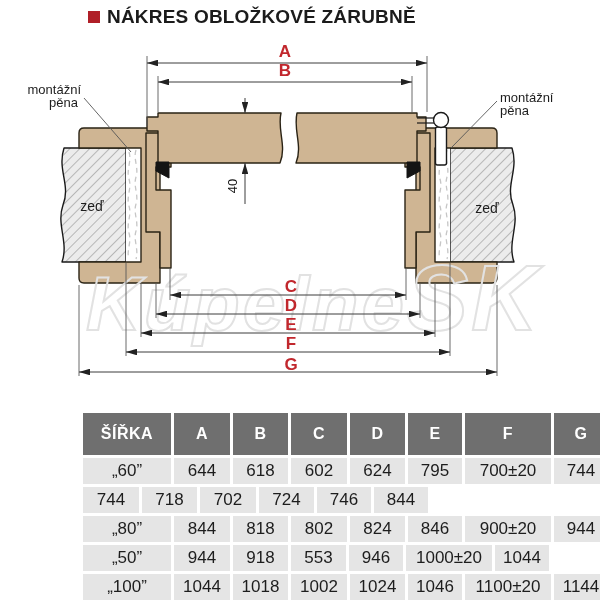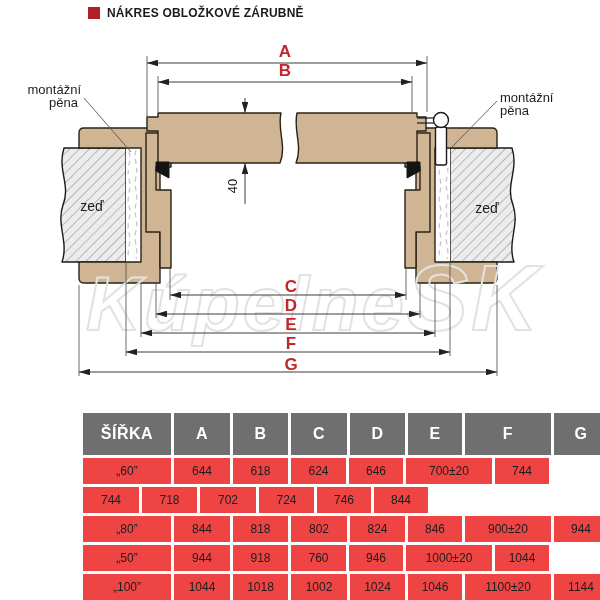--- a/index.html
+++ b/index.html
@@ -3,21 +3,21 @@
 <meta charset="utf-8">
 <style>
   html,body{margin:0;padding:0;}
   body{
     width:600px;height:600px;position:relative;background:#ffffff;
     font-family:"Liberation Sans",sans-serif;overflow:hidden;
   }
   
   .title-row{position:absolute;left:88px;top:6px;display:flex;align-items:center;gap:7px;}
   .bullet{width:12px;height:12px;background:#b01f28;flex:0 0 auto;}
-  h1{margin:0;font-size:12px;font-weight:bold;color:#1b1b1b;letter-spacing:.2px;white-space:nowrap;}
+  h1{margin:0;font-size:19px;font-weight:bold;color:#1b1b1b;letter-spacing:.2px;white-space:nowrap;}
   
   #diagram{position:absolute;left:0;top:0;}
   .tan{fill:#cfb593;stroke:#2a2315;stroke-width:1.4;stroke-linejoin:round;}
   .wall{fill:url(#hatch);stroke:#1a1a1a;stroke-width:1.4;stroke-linejoin:round;}
   .white{fill:#ffffff;stroke:#1a1a1a;stroke-width:1.4;}
   .foam{fill:#ffffff;stroke:none;}
   .foamline{stroke:#c6c6c6;stroke-width:1.3;fill:none;stroke-dasharray:5 4;}
   .dimline{stroke:#3c3c3c;stroke-width:1;fill:none;}
   .extline{stroke:#5a5a5a;stroke-width:.9;}
   .leader{stroke:#555;stroke-width:.9;}
@@ -29,21 +29,21 @@
   .num{font-family:"Liberation Sans",sans-serif;font-size:13px;fill:#111;text-anchor:middle;}
   .wm{font-family:"Liberation Sans",sans-serif;font-style:italic;font-weight:bold;font-size:76px;
       fill:none;stroke:#e2e2e2;stroke-width:2px;letter-spacing:3px;}
   
   #size-table{position:absolute;left:35px;top:413px;width:558px;padding-left:48px;}
   .thead,.trow{display:flex;}
   .trow{margin-top:3px;}
   .cell{margin-right:3px;text-align:center;flex:0 0 auto;}
   .cell:last-child{margin-right:0;}
   .th{background:#6f6f6f;color:#ffffff;height:42px;line-height:42px;font-weight:bold;font-size:16px;letter-spacing:.5px;}
-  .td{background:#ef4444;color:#1d1d1d;height:26px;line-height:26px;font-size:12px;}
+  .td{background:#e5e5e5;color:#1d1d1d;height:26px;line-height:26px;font-size:17px;}
   .c0{width:88px}.c1{width:56px}.c2{width:55px}.c3{width:56px}
   .c4{width:55px}.c5{width:54px}.c6{width:86px}.c7{width:54px}
 </style>
 </head>
 <body>
 
 <div class="title-row">
   <div class="bullet"></div>
   <h1>NÁKRES OBLOŽKOVÉ ZÁRUBNĚ</h1>
 </div>
@@ -168,22 +168,23 @@
       <div class="cell th c4">D</div>
       <div class="cell th c5">E</div>
       <div class="cell th c6">F</div>
       <div class="cell th c7">G</div>
     </div>
   <div>
       <div class="trow">
         <div class="cell td c0">„60”</div>
         <div class="cell td c1">644</div>
         <div class="cell td c2">618</div>
+        <div class="cell td c3">602</div>
         <div class="cell td c4">624</div>
-        <div class="cell td c5">646</div>
+        <div class="cell td c5">795</div>
         <div class="cell td c6">700±20</div>
         <div class="cell td c7">744</div>
       </div>
       <div class="trow">
         <div class="cell td c1">744</div>
         <div class="cell td c2">718</div>
         <div class="cell td c3">702</div>
         <div class="cell td c4">724</div>
         <div class="cell td c5">746</div>
         <div class="cell td c7">844</div>
@@ -195,21 +196,21 @@
         <div class="cell td c3">802</div>
         <div class="cell td c4">824</div>
         <div class="cell td c5">846</div>
         <div class="cell td c6">900±20</div>
         <div class="cell td c7">944</div>
       </div>
       <div class="trow">
         <div class="cell td c0">„50”</div>
         <div class="cell td c1">944</div>
         <div class="cell td c2">918</div>
-        <div class="cell td c4">760</div>
+        <div class="cell td c4">553</div>
         <div class="cell td c5">946</div>
         <div class="cell td c6">1000±20</div>
         <div class="cell td c7">1044</div>
       </div>
       <div class="trow">
         <div class="cell td c0">„100”</div>
         <div class="cell td c1">1044</div>
         <div class="cell td c2">1018</div>
         <div class="cell td c3">1002</div>
         <div class="cell td c4">1024</div>

